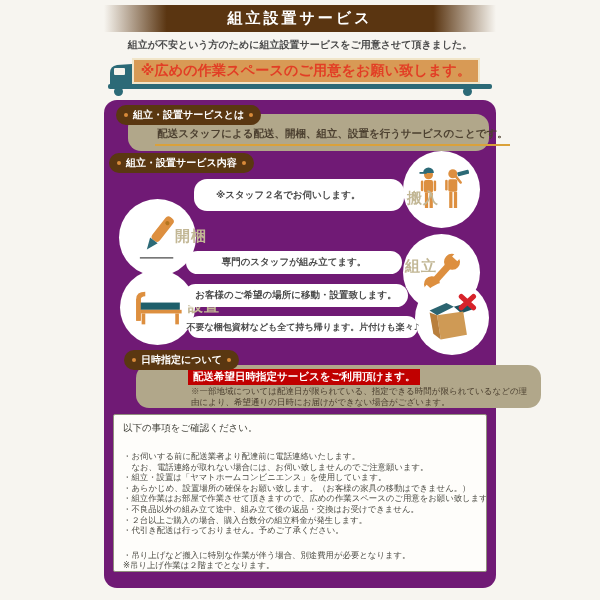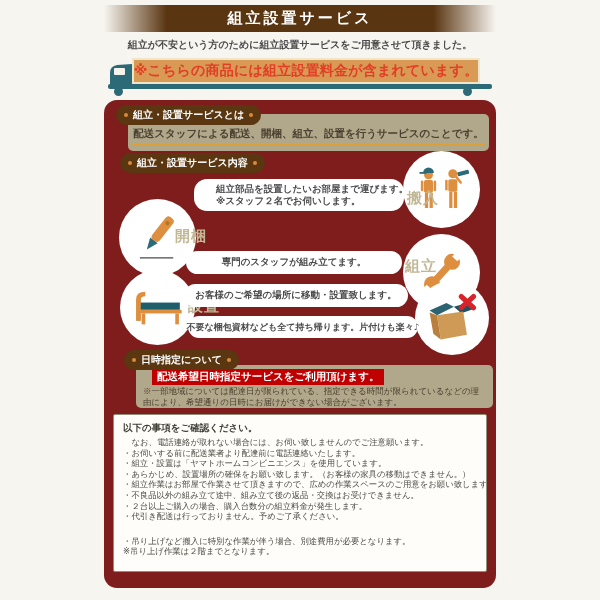--- a/index.html
+++ b/index.html
@@ -15,55 +15,55 @@
     font-family:"DejaVu Serif","Liberation Serif",serif;font-size:10px;font-weight:bold;color:#4b4b4b;}
   
   .banner-line{position:absolute;left:108px;top:84px;width:384px;height:5px;background:#2c6a77;border-radius:2px;}
   .wheel{position:absolute;width:9px;height:9px;border-radius:50%;background:#2c6a77;}
   .wheel.l{left:114px;top:87px;} .wheel.r{left:463px;top:87px;}
   .truck-cab{position:absolute;left:107px;top:63px;width:27px;height:23px;}
   .banner-box{position:absolute;left:132px;top:58px;width:348px;height:26px;background:#d89a55;
     border:2px solid #f1e5c9;box-sizing:border-box;display:flex;align-items:center;justify-content:center;}
   .banner-box .t{color:#e23e25;font-size:14px;font-weight:bold;white-space:nowrap;letter-spacing:0.2px;}
   
-  .section{position:absolute;left:104px;top:100px;width:392px;height:488px;background:#7f1d1d;border-radius:13px;}
-  .panel{position:absolute;background:#b1a78a;border-radius:5px;}
+  .section{position:absolute;left:104px;top:100px;width:392px;height:488px;background:#701a75;border-radius:13px;}
+  .panel{position:absolute;background:#b1a78a;border-radius:13px;padding-left:48px;}
   .panel1{left:24px;top:14px;width:361px;height:37px;display:flex;align-items:center;justify-content:center;padding-top:7px;box-sizing:border-box;}
   .panel1 .t{font-size:10.5px;font-weight:bold;color:#4c4030;border-bottom:2px solid #daa13a;
     padding:0 2px 3px 2px;white-space:nowrap;}
   .pill{position:absolute;background:#5a3711;color:#fff;border-radius:10px;font-size:10px;font-weight:bold;
     padding:3px 8px;display:flex;align-items:center;gap:5px;white-space:nowrap;z-index:3;}
   .dot{width:4px;height:4px;border-radius:50%;background:#d98b3a;display:inline-block;}
-  .pill1{left:12px;top:5px;} .pill2{left:16px;top:53px;} .pill3{left:12px;top:250px;margin-left:8px;}
+  .pill1{left:12px;top:5px;} .pill2{left:5px;top:53px;} .pill3{left:12px;top:250px;margin-left:8px;}
   
   .sbox{position:absolute;background:#fff;border-radius:13px;display:flex;align-items:center;justify-content:center;
     color:#4a4a4a;font-size:9.5px;font-weight:bold;white-space:nowrap;z-index:2;}
   .sbox.two{flex-direction:column;align-items:flex-start;justify-content:center;padding-left:22px;box-sizing:border-box;line-height:12.5px;}
   .box1{left:90px;top:79px;width:210px;height:32px;}
   .box2{left:94px;top:120px;width:208px;height:23px;}
   .box3{left:82px;top:151px;width:216px;height:23px;}
   .box4{left:80px;top:184px;width:224px;height:23px;text-align:center;}
   .box5{left:84px;top:216px;width:230px;height:22px;font-size:9px;}
   .circ{position:absolute;background:#fff;border-radius:50%;display:flex;align-items:center;justify-content:center;z-index:1;}
   .c1{left:299px;top:51px;width:77px;height:77px;}
   .c2{left:15px;top:99px;width:77px;height:77px;}
   .c3{left:299px;top:134px;width:77px;height:77px;}
   .c4{left:16px;top:170px;width:75px;height:75px;}
   .c5{left:311px;top:181px;width:74px;height:74px;}
   .steplabel{position:absolute;color:#c2b795;font-size:15px;font-weight:bold;z-index:2;letter-spacing:1px;}
   .sl1{left:303px;top:89px;} .sl2{left:71px;top:127px;} .sl3{left:301px;top:157px;} .sl4{left:55px;top:197px;margin-left:29px;}
   
   .panel2{left:32px;top:265px;width:357px;height:43px;}
-  .hl{display:inline-block;margin:4px 0 0 16px;background:#c00000;color:#fff;font-size:10.5px;font-weight:bold;
+  .hl{display:inline-block;margin:4px 0 0 4px;background:#c00000;color:#fff;font-size:10.5px;font-weight:bold;
     padding:1px 5px;white-space:nowrap;text-align:right;}
   .note{font-size:8.5px;color:#4c4030;line-height:1.35;padding:2px 6px 0 7px;font-family:Liberation Mono, monospace;}
   
   .terms{position:absolute;left:9px;top:314px;width:374px;height:158px;background:#fefdfa;
     border:1px solid #90907c;border-radius:2px;box-sizing:border-box;padding:7px 0 0 9px;overflow:hidden;}
-  .terms .hd{font-size:9.5px;font-weight:bold;color:#3c3c34;margin-bottom:2px;}
+  .terms .hd{font-size:9.5px;font-weight:normal;color:#3c3c34;margin-bottom:16px;}
   .terms .ln{font-size:8.4px;color:#4a4a42;line-height:10.6px;white-space:nowrap;}
   .terms .gap{margin-top:14px;}
 </style>
 </head>
 <body>
 
 <div class="stage">
 
   <div class="header-bar">
     <span class="t">組立設置サービス</span>
@@ -73,42 +73,41 @@
   <div class="banner-line"></div>
   <span class="wheel l"></span>
   <span class="wheel r"></span>
   <div class="truck-cab">
     <svg width="27" height="23" viewBox="0 0 27 23">
       <path d="M3 22 L3 10 Q3 3 10 2 L25 1 L27 22 Z" fill="#2c6a77"></path>
       <rect x="7" y="5" width="11" height="7" rx="1" fill="#f6f3ec"></rect>
     </svg>
   </div>
   <div class="banner-box">
-    <span class="t">※こちらの商品には組立設置料金が含まれています。</span>
+    <span class="t">※広めの作業スペースのご用意をお願い致します。</span>
   </div>
 
   <div class="section">
 
     <div class="pill pill1">
       <span class="dot"></span>
       <span>組立・設置サービスとは</span>
       <span class="dot"></span>
     </div>
     <div class="panel panel1">
       <span class="t">配送スタッフによる配送、開梱、組立、設置を行うサービスのことです。</span>
     </div>
 
     <div class="pill pill2">
       <span class="dot"></span>
       <span>組立・設置サービス内容</span>
       <span class="dot"></span>
     </div>
 
     <div class="sbox two box1">
-      <span>組立部品を設置したいお部屋まで運びます。</span>
       <span>※スタッフ２名でお伺いします。</span>
     </div>
     <div class="circ c1">
       <svg width="54" height="48" viewBox="0 0 60 52">
         <g fill="#dd8f3f">
           <circle cx="15" cy="9" r="5"></circle>
           <rect x="10" y="15" width="10" height="14" rx="2"></rect>
           <rect x="6.5" y="15.5" width="2.8" height="12" rx="1.4"></rect>
           <rect x="20.7" y="15.5" width="2.8" height="12" rx="1.4"></rect>
           <rect x="11" y="29" width="3.6" height="17"></rect>
@@ -188,22 +187,22 @@
       <span>日時指定について</span>
       <span class="dot"></span>
     </div>
     <div class="panel panel2">
       <span class="hl">配送希望日時指定サービスをご利用頂けます。</span>
       <div class="note">※一部地域については配達日が限られている、指定できる時間が限られているなどの理由により、希望通りの日時にお届けができない場合がございます。</div>
     </div>
 
     <div class="terms">
       <div class="hd">以下の事項をご確認ください。</div>
+      <div class="ln">・お伺いする前に配送業者より配達前に電話連絡いたします。</div>
       <div class="ln">　なお、電話連絡が取れない場合には、お伺い致しませんのでご注意願います。</div>
-      <div class="ln">・お伺いする前に配送業者より配達前に電話連絡いたします。</div>
       <div class="ln">・組立・設置は「ヤマトホームコンビニエンス」を使用しています。</div>
       <div class="ln">・あらかじめ、設置場所の確保をお願い致します。（お客様の家具の移動はできません。）</div>
       <div class="ln">・組立作業はお部屋で作業させて頂きますので、広めの作業スペースのご用意をお願い致します。</div>
       <div class="ln">・不良品以外の組み立て途中、組み立て後の返品・交換はお受けできません。</div>
       <div class="ln">・２台以上ご購入の場合、購入台数分の組立料金が発生します。</div>
       <div class="ln">・代引き配送は行っておりません。予めご了承ください。</div>
       <div class="ln gap">・吊り上げなど搬入に特別な作業が伴う場合、別途費用が必要となります。</div>
       <div class="ln">※吊り上げ作業は２階までとなります。</div>
       <div class="ln gap">・一部地域、及び一部の島ではご利用いただけません。</div>
       <div class="ln">・一部地域については特別送料が発生致しますのでご注意願います。</div>

